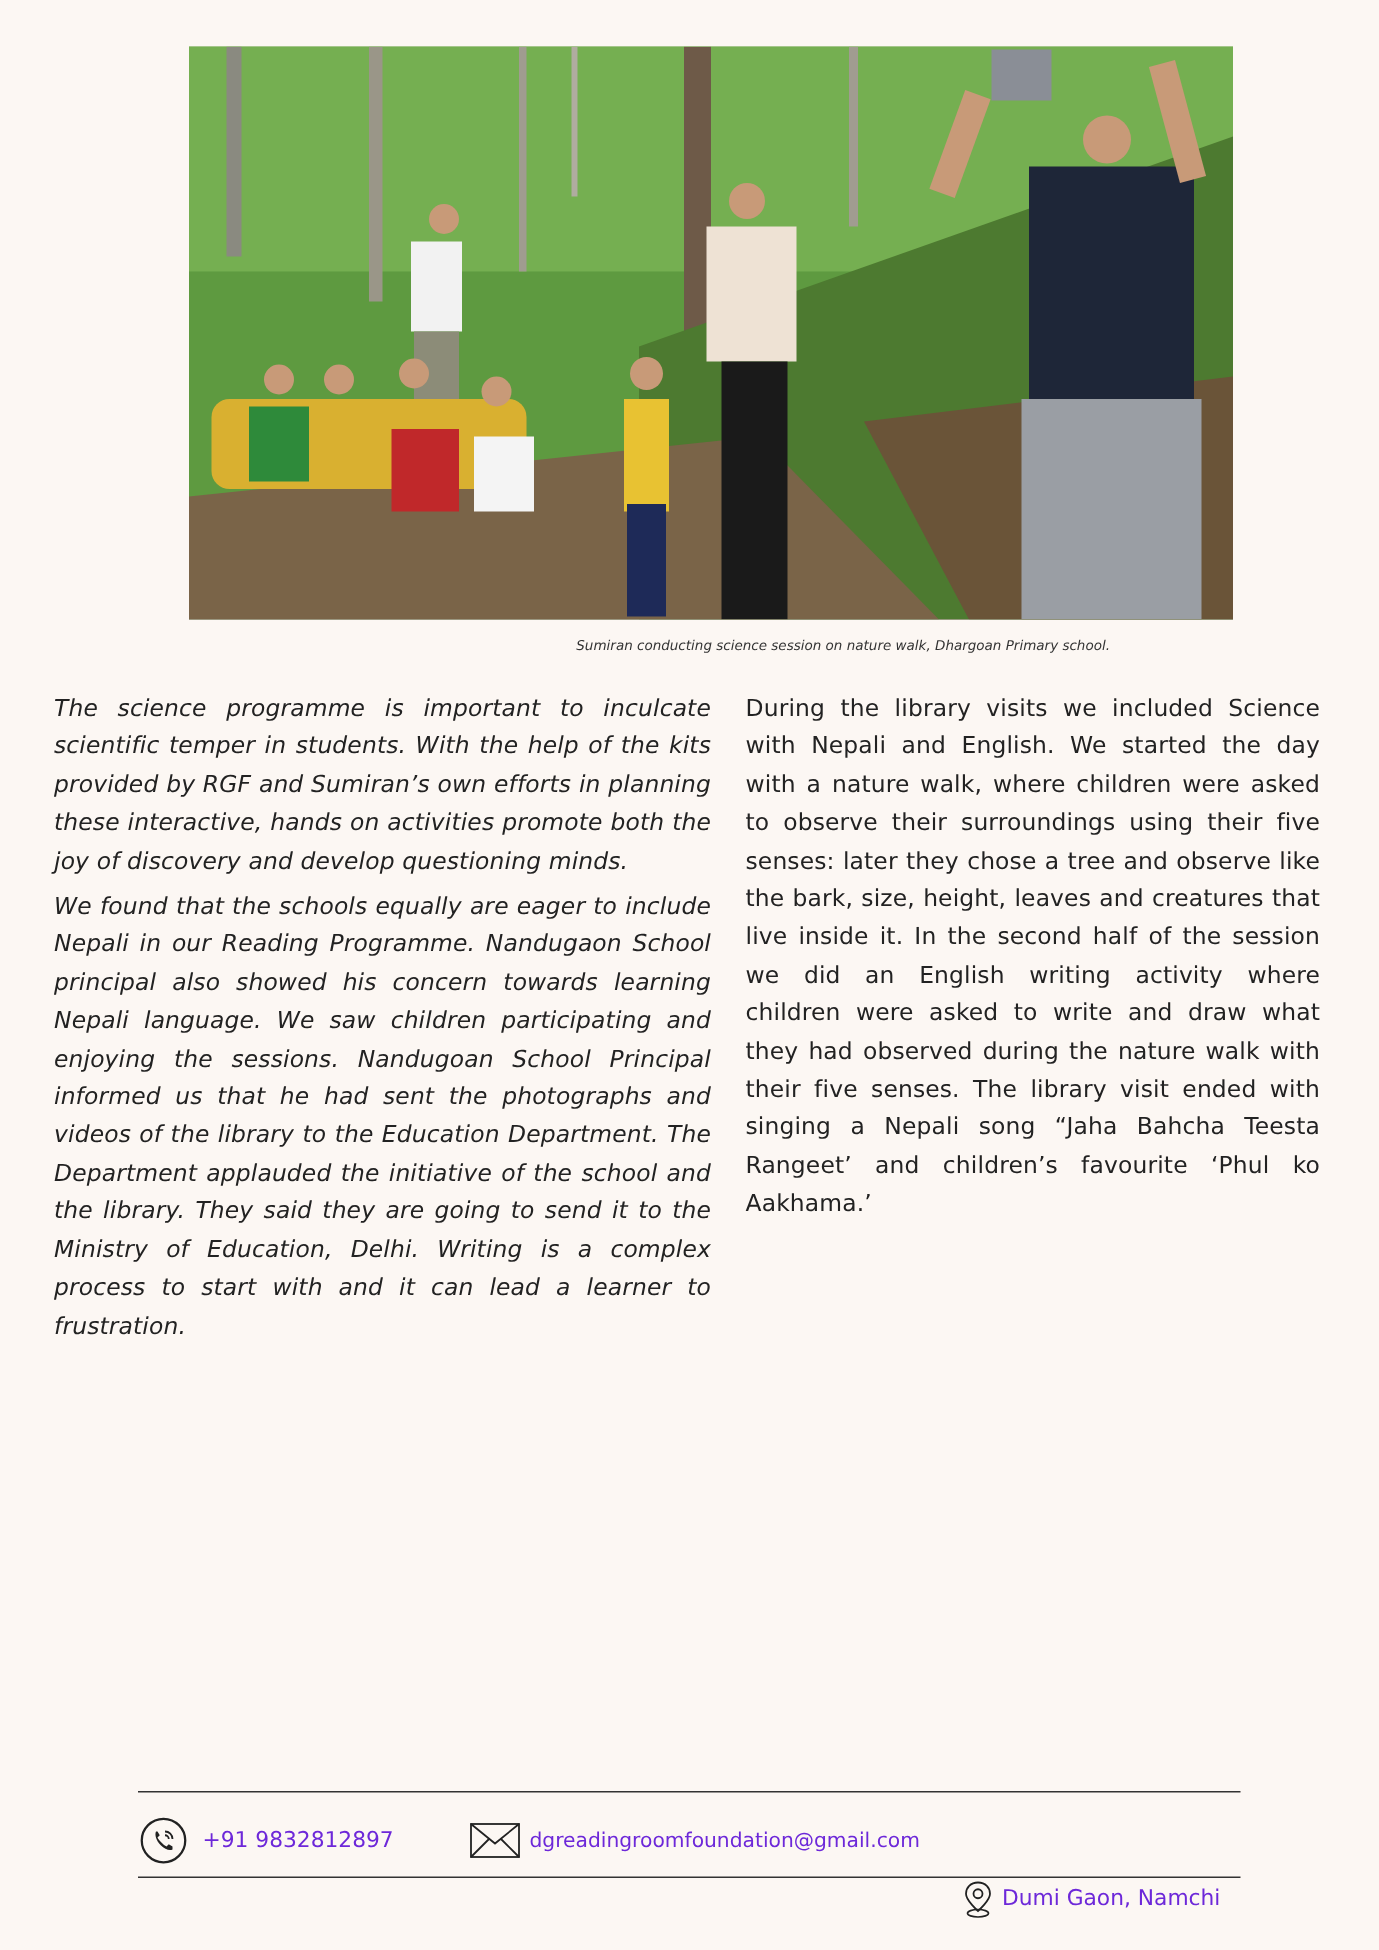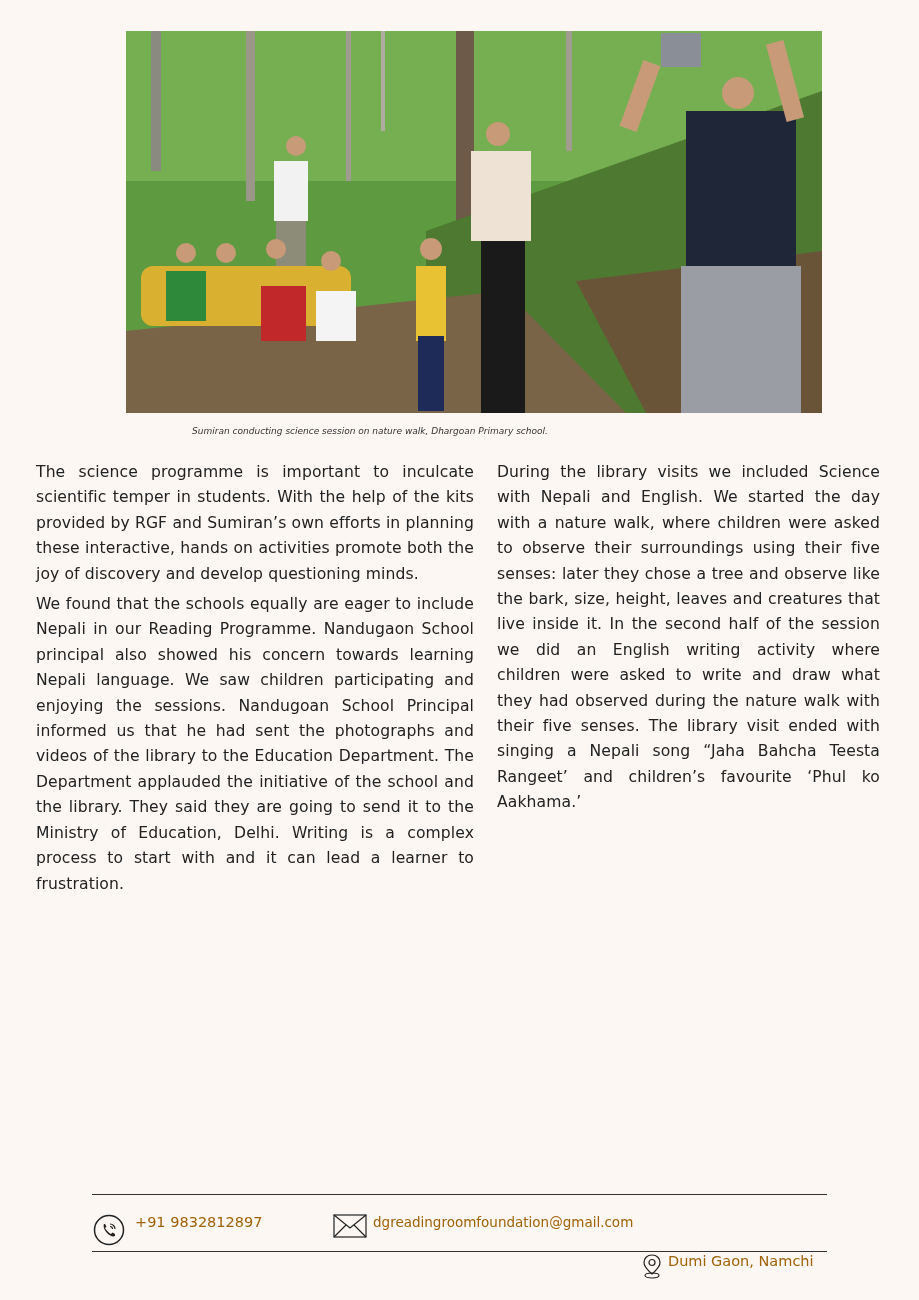--- a/index.html
+++ b/index.html
@@ -7,33 +7,33 @@
     width: 919px; height: 1300px; background: #fcf7f3; position: relative; overflow: hidden;
     font-family: "DejaVu Sans", "Liberation Sans", sans-serif; color: #222;
   }
   .photo {
     position: absolute; left: 126px; top: 31px; width: 696px; height: 382px;
     overflow: hidden;
     background: linear-gradient(180deg, #6fa84a 0%, #4f8d36 30%, #3c7228 55%, #6e5a3c 80%, #5a4a35 100%);
   }
   .photo svg { width: 100%; height: 100%; display: block; }
   .caption {
-    position: absolute; left: 0; width: 740px; top: 426px; text-align: center;
+    position: absolute; left: 0; width: 740px; top: 426px; text-align: right;
     font-size: 9px; font-style: italic; color: #333;
   }
   .col {
     position: absolute; top: 460px; font-size: 15.6px; line-height: 25.4px;
     text-align: justify; color: #222; letter-spacing: 0.1px;
   }
   .col p { margin: 0 0 5px 0; }
-  .col.left { left: 36px; width: 438px; }
+  .col.left { left: 36px; width: 438px; font-style: italic; }
   .col.right { left: 497px; width: 383px; }
   .col.right p { margin: 0; }
   .rule { position: absolute; left: 92px; width: 735px; height: 0; border-top: 1.5px solid #333; }
-  .footer-item { position: absolute; top: 1214px; height: 26px; display: flex; align-items: flex-start; font-size: 14.5px; color: #a16207; }
+  .footer-item { position: absolute; top: 1214px; height: 26px; display: flex; align-items: center; font-size: 14.5px; color: #6d28d9; }
   .footer-item svg { display: block; }
 </style>
 </head>
 <body>
 
 <div class="photo" title="Teacher and children looking up at trees during a nature walk in a forest">
   <svg viewBox="0 0 696 382" preserveAspectRatio="none">
     <rect x="0" y="0" width="696" height="382" fill="#5e9a40"></rect>
     <rect x="0" y="0" width="696" height="150" fill="#7fb858" opacity="0.7"></rect>
 
@@ -96,21 +96,21 @@
     <svg width="32" height="32" viewBox="0 0 32 32">
       <circle cx="16" cy="16" r="14.5" fill="none" stroke="#222" stroke-width="1.5"></circle>
       <path d="M11 10 C10 12 11 16 14 19 C17 22 20 23 22 22 L22 20 L19.5 18.5 L18 20 C16 19 13 16 12 14 L13.5 12.5 L12 10 Z" fill="#222"></path>
       <path d="M17 10 A5 5 0 0 1 22 15" fill="none" stroke="#222" stroke-width="1.2"></path>
       <path d="M17 12.5 A2.5 2.5 0 0 1 19.5 15" fill="none" stroke="#222" stroke-width="1.2"></path>
     </svg>
   </span>
   <span>+91 9832812897</span>
 </div>
 
-<div class="footer-item" style="left:313px;margin-left:20px;">
+<div class="footer-item" style="left:313px;">
   <span style="margin-right:6px;">
     <svg width="34" height="24" viewBox="0 0 34 24">
       <rect x="1" y="1" width="32" height="22" fill="none" stroke="#222" stroke-width="1.2"></rect>
       <path d="M1 1 L17 14 L33 1" fill="none" stroke="#222" stroke-width="1.2"></path>
       <path d="M1 23 L13 11 M33 23 L21 11" fill="none" stroke="#222" stroke-width="1.2"></path>
     </svg>
   </span>
   <span style="font-size:13.5px;">dgreadingroomfoundation@gmail.com</span>
 </div>
 

